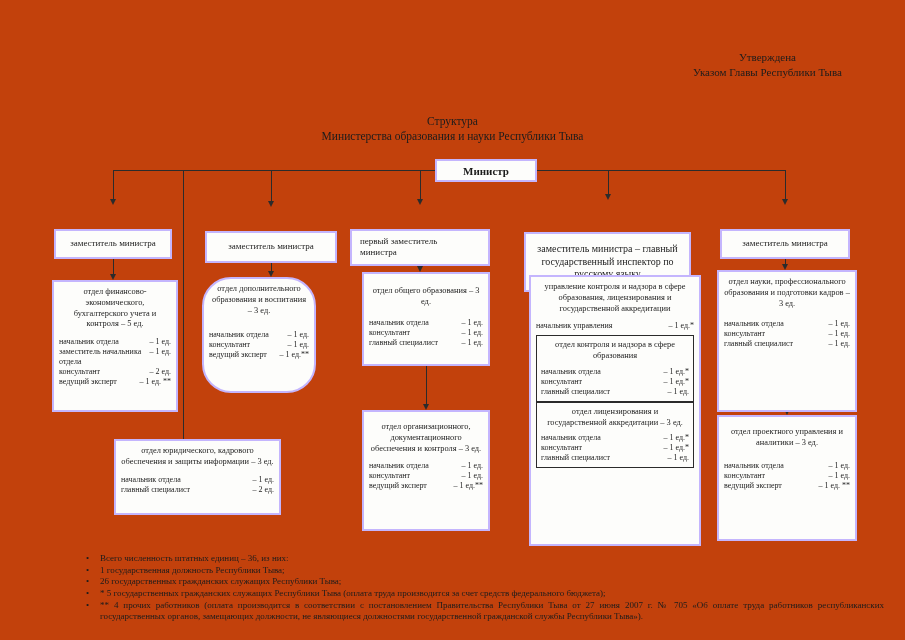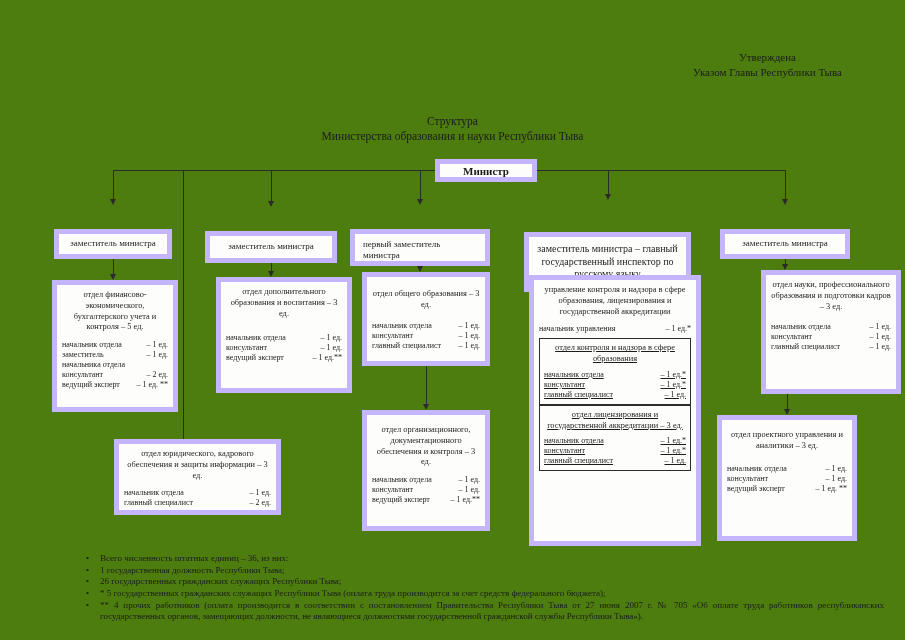--- a/index.html
+++ b/index.html
@@ -1,22 +1,22 @@
 <!DOCTYPE html>
 <html><head>
 <meta charset="utf-8">
 <style>
   * { margin:0; padding:0; box-sizing:border-box; }
   html,body { background:#ffffff; }
   body { font-family:"Liberation Serif","DejaVu Serif",serif; color:#1c1c1c; }
-  .page { position:relative; width:905px; height:640px; background:#4d7c0f; overflow:hidden; }
+  .page { position:relative; width:905px; height:640px; background:#c2410c; overflow:hidden; }
 
   .connectors { position:absolute; left:0; top:0; z-index:1; }
 
-  .box { position:absolute; border:5px solid #c4b5fd; background:#fdfdfb; z-index:2; }
+  .box { position:absolute; border:2px solid #c4b5fd; background:#fdfdfb; z-index:2; }
 
   .approval { position:absolute; left:640px; top:50px; width:255px; text-align:center;
               font-size:11px; line-height:1.32; z-index:2; }
   .doc-title { position:absolute; left:0; top:114px; width:905px; text-align:center;
                font-size:11.5px; line-height:1.3; z-index:2; }
 
   .minister { left:435px; top:159px; width:102px; height:23px; display:flex; align-items:center;
               justify-content:center; font-weight:bold; font-size:11px; }
 
   .dep { display:flex; align-items:center; justify-content:center; text-align:center;
@@ -28,31 +28,31 @@
   .dep4 { left:524px; top:208px; width:167px; height:60px; font-size:10px; }
   .dep5 { left:720px; top:205px; width:130px; height:30px; }
 
   .dept { padding:5px 5px; font-size:8px; line-height:1.25; }
   .dept-title { text-align:center; font-size:8.4px; line-height:1.28; margin-bottom:7px; }
   .srow { display:flex; justify-content:space-between; align-items:flex-start; }
   .srole { text-align:left; }
   .scount { white-space:nowrap; padding-left:3px; }
 
   .finance  { left:52px;  top:280px; width:126px; height:132px; }
-  .dop-obr  { left:216px; top:277px; width:136px; height:116px; }
+  .dop-obr  { left:202px; top:277px; width:114px; height:116px;border-radius:29px; }
   .dop-obr .dept-title { margin-bottom:14px; }
   .yurid    { left:114px; top:439px; width:167px; height:76px; }
   .obsh-obr { left:362px; top:272px; width:128px; height:94px; padding-top:12px; }
   .obsh-obr .dept-title { margin-bottom:10px; }
   .org-doc  { left:362px; top:410px; width:128px; height:121px; padding-top:10px; }
   .uprav    { left:529px; top:275px; width:172px; height:271px; }
   .uprav .head-row { margin-bottom:4px; }
-  .inner-box { border:1px solid #2b2b2b; margin-top:0; padding:4px; background:#fdfdfb;text-decoration:underline; }
+  .inner-box { border:1px solid #2b2b2b; margin-top:0; padding:4px; background:#fdfdfb; }
   .inner-box .dept-title { margin-bottom:5px; }
-  .nauki    { left:717px; top:270px; width:140px; height:124px;margin-left:44px; }
+  .nauki    { left:717px; top:270px; width:140px; height:142px; }
   .nauki .dept-title { margin-bottom:10px; }
   .proekt   { left:717px; top:415px; width:140px; height:126px; padding-top:10px; }
   .proekt .dept-title { margin-bottom:12px; }
 
   .footnotes { position:absolute; left:84px; top:553px; width:800px; font-size:9px;
                line-height:1.3; z-index:2; }
   .footnote { position:relative; padding-left:16px; }
   .footnote::before { content:"\2022"; position:absolute; left:2px; }
   .footnote.justify { text-align:justify; }
 </style>

